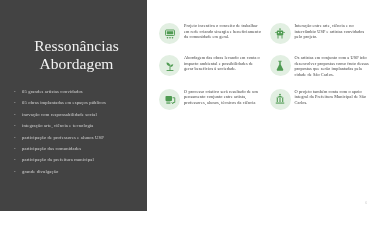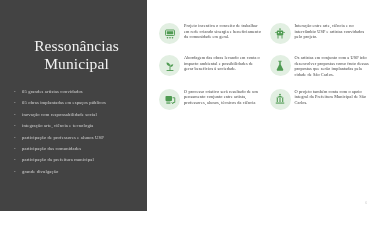--- a/index.html
+++ b/index.html
@@ -113,21 +113,21 @@
 </style>
 </head>
 <body>
 
 <div class="slide">
 
   <div class="left-panel">
 
     <div class="title">
       <span class="line">Ressonâncias</span>
-      <span class="line">Municipal</span>
+      <span class="line">Abordagem</span>
     </div>
 
     <ul class="bullets">
       <li>
         <span class="dash">-</span>
         <span>05 grandes artistas convidados</span>
       </li>
       <li>
         <span class="dash">-</span>
         <span>05 obras implantadas em espaços públicos</span>

